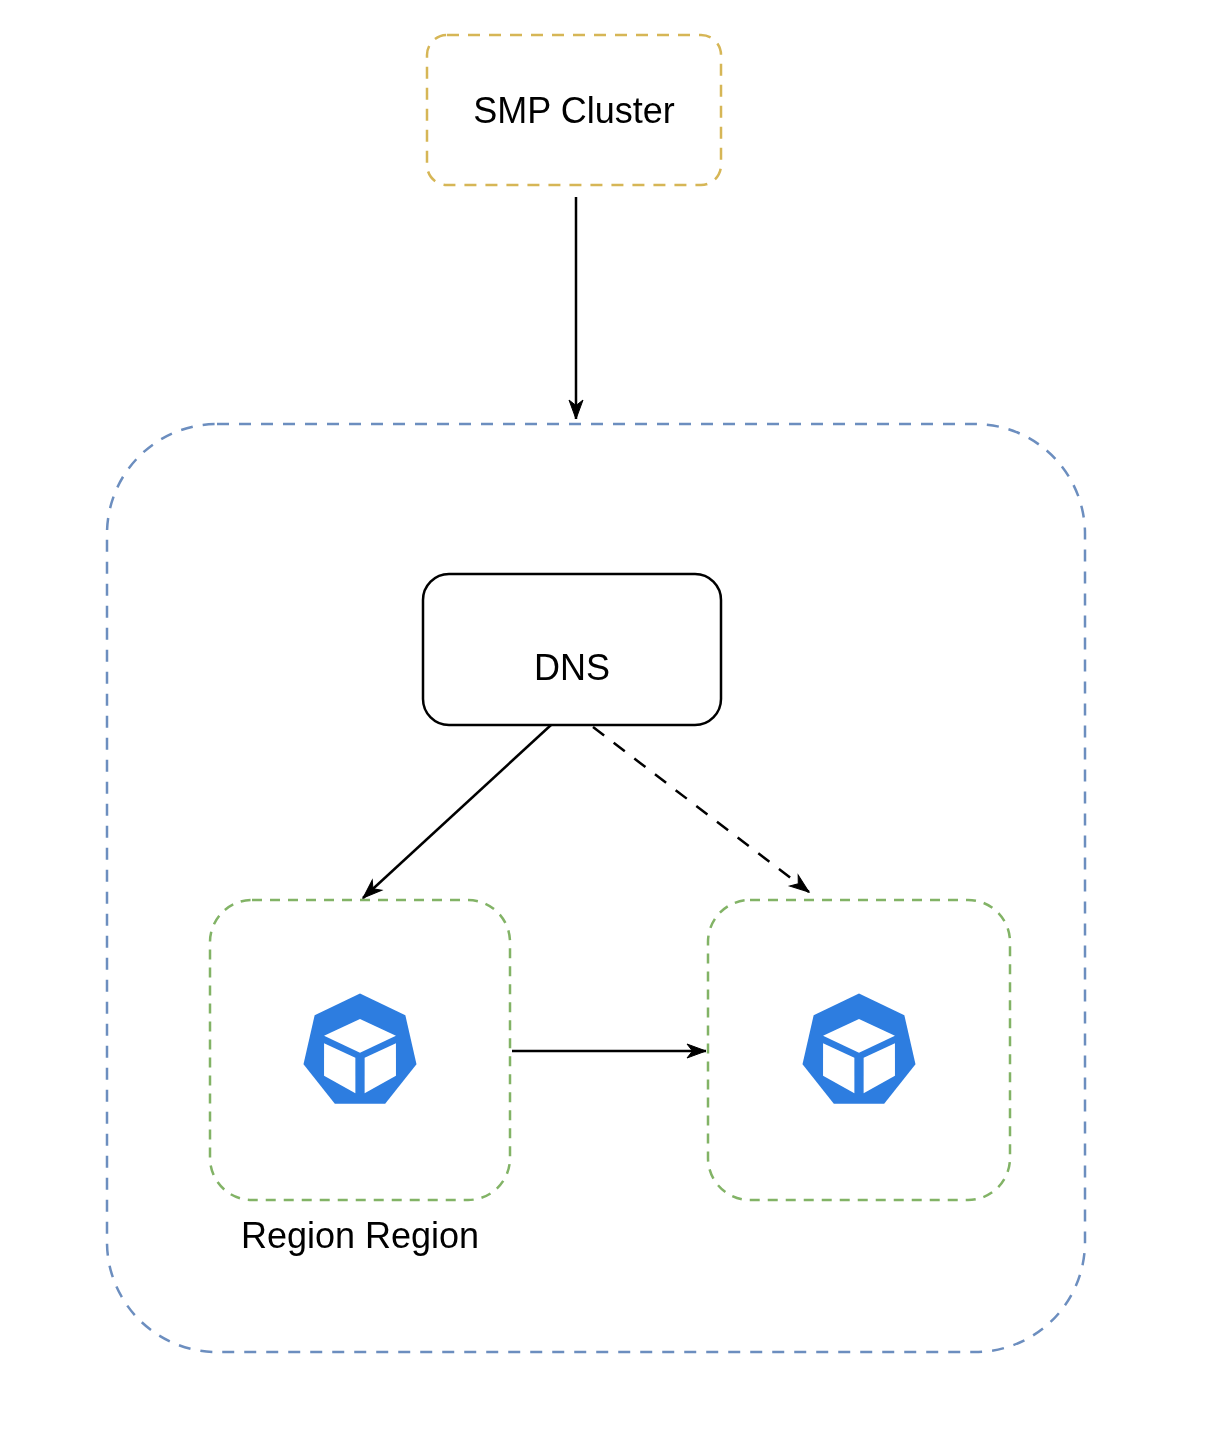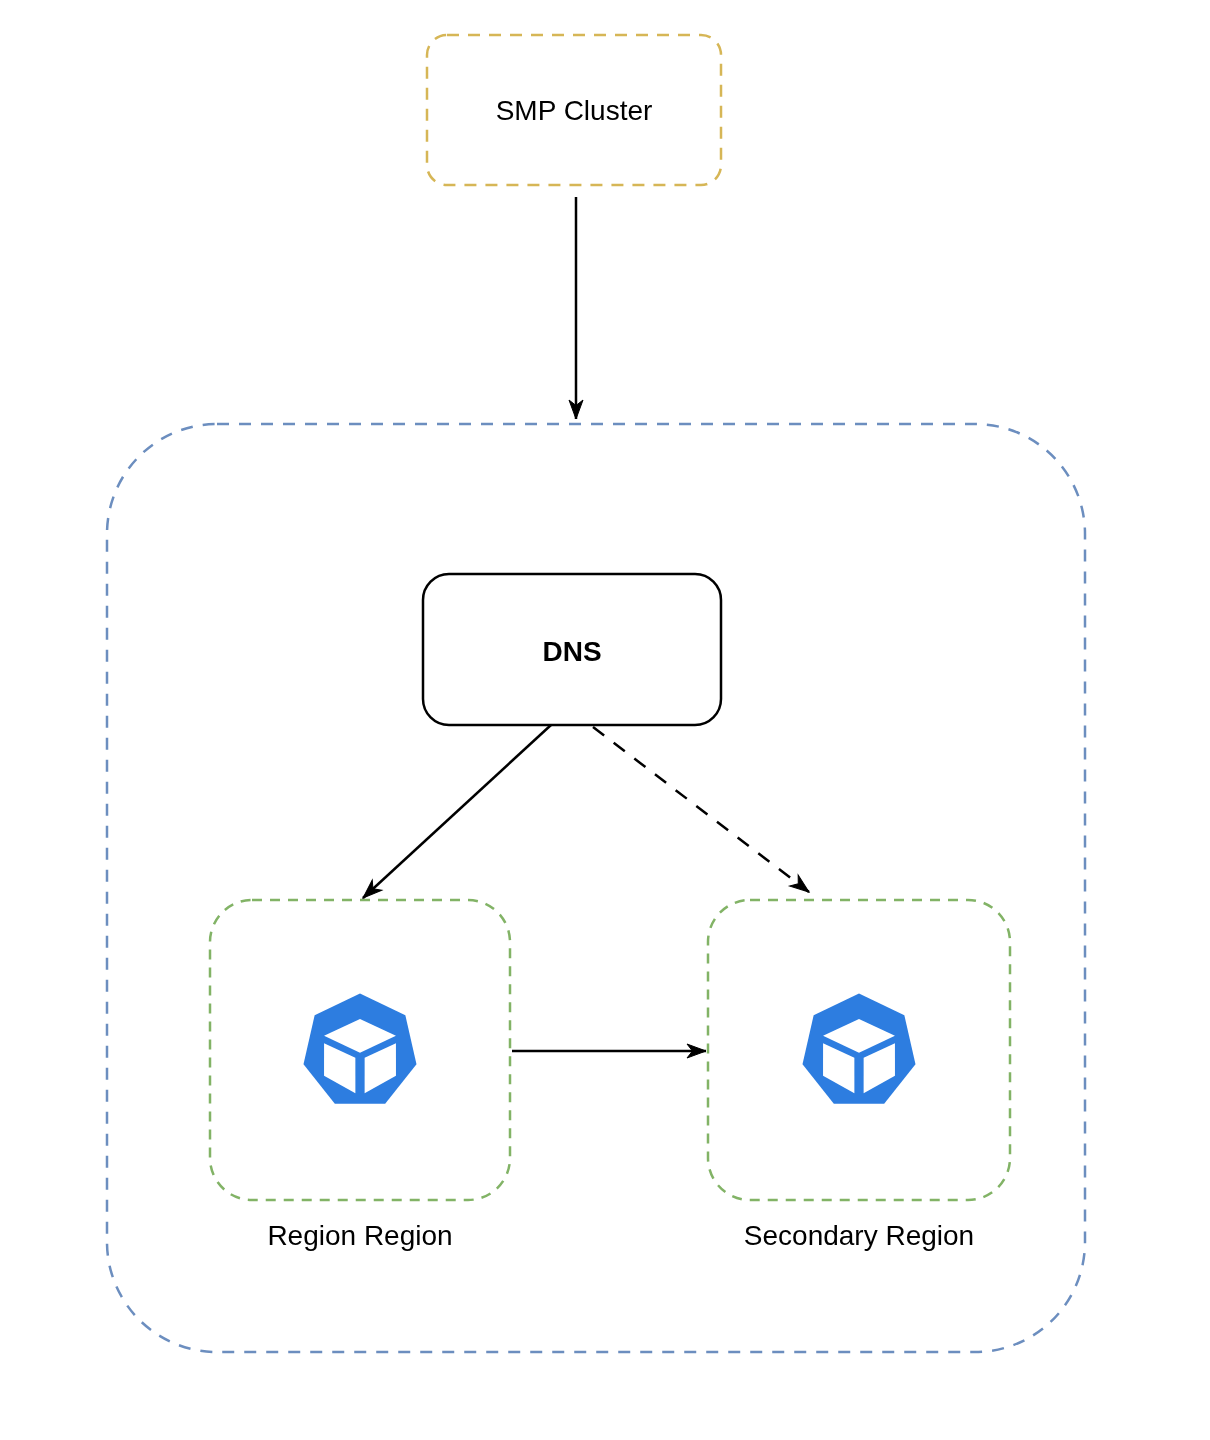--- a/index.html
+++ b/index.html
@@ -18,21 +18,21 @@
   .diagram-svg {
     position: absolute;
     left: 0;
     top: 0;
     width: 1210px;
     height: 1440px;
   }
   .node-label {
     position: absolute;
     transform: translate(-50%, -50%);
-    font-size: 28px;
+    font-size: 36px;
     line-height: 1.2;
     color: #000000;
     white-space: nowrap;
     text-align: center;
   }
 </style>
 </head>
 <body>
 
 <div class="canvas">
@@ -68,19 +68,18 @@
     <line x1="593" y1="727" x2="809" y2="892" stroke-width="2.5" stroke-dasharray="14 12" marker-end="url(#arrowhead)" stroke="#000000"></line>
 
     <line x1="512" y1="1051" x2="706" y2="1051" stroke-width="2.5" marker-end="url(#arrowhead)" stroke="#000000"></line>
 
     <use href="#cluster-icon" transform="translate(302,990) scale(1.16)"></use>
     <use href="#cluster-icon" transform="translate(801,990) scale(1.16)"></use>
   </svg>
 
   <div class="node-label" style="left:574px; top:111px;">SMP Cluster</div>
 
-  <div class="node-label" style="left:572px; top:652px;font-weight:bold;">DNS</div>
+  <div class="node-label" style="left:572px; top:668px;">DNS</div>
 
   <div class="node-label" style="left:360px; top:1236px;">Region Region</div>
 
-  <div class="node-label" style="left:859px; top:1236px;">Secondary Region</div>
 
 </div>
 
 </body></html>

